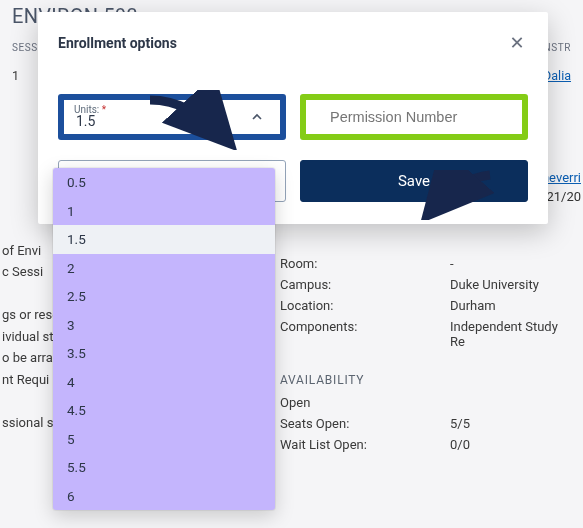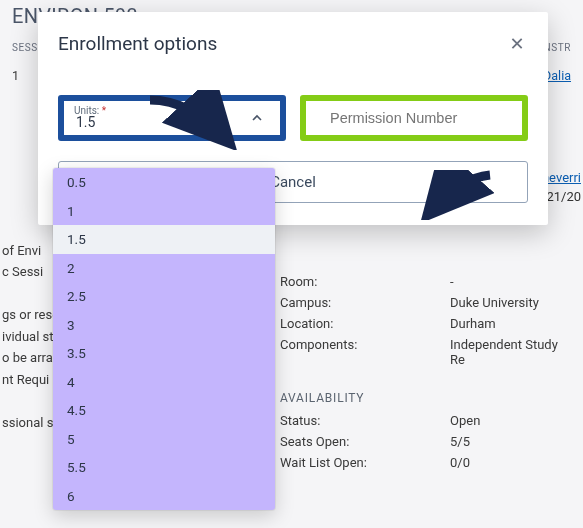--- a/index.html
+++ b/index.html
@@ -39,21 +39,21 @@
     }
     .bg-row1 { display:flex; justify-content:space-between; }
     .bg-link { color:#0c5fb3; text-align:right; }
     .bg-link.u { text-decoration: underline; } 
     .bg-kv { display:flex; margin: 6px 0; font-size:13px; }
     .bg-kv .k { width: 170px; color:#3a3a3a; }
     .bg-kv .v { flex:1; color:#3a3a3a; }
     .bg-col-right {
       position:absolute;
       left:280px;
-      top:268px;
+      top:250px;
       right:0;
       padding-right:8px;
     }
     .bg-avail-heading {
       font-size:12px;
       letter-spacing:.8px;
       color:#5b6470;
       margin: 24px 0 8px;
     }
     .bg-left-text {
@@ -83,21 +83,21 @@
       left:38px;
       top:12px;
       width:510px;
       background:#fff;
       box-shadow:0 8px 28px rgba(0,0,0,.22);
       border-radius:2px;
       padding:20px 20px 22px;
       z-index:100;
     }
     .modal-header { display:flex; align-items:center; justify-content:space-between; }
-    .modal-title { font-size:19px; color:#2d3748; font-weight:400; }
+    .modal-title { font-size:14px; color:#2d3748; font-weight:700; }
     .close-btn {
       width:22px;height:22px;display:flex;align-items:center;justify-content:center;
       color:#6b7280;cursor:pointer;background:none;border:none;font-size:18px;line-height:1;
     }
     .course-line {
       margin-top:24px;
       font-size:14.5px;
       color:#2d3748;
       letter-spacing:.2px;
     }
@@ -247,21 +247,20 @@
           <div class="v">Durham</div>
         </div>
         <div class="bg-kv">
           <div class="k">Components:</div>
           <div class="v">Independent Study Re</div>
         </div>
       </div>
     <div class="bg-avail-heading">AVAILABILITY</div>
     <div id="avail-rows">
         <div class="bg-kv">
-          <div class="k">Status:</div>
           <div class="v">Open</div>
         </div>
         <div class="bg-kv">
           <div class="k">Seats Open:</div>
           <div class="v">5/5</div>
         </div>
         <div class="bg-kv">
           <div class="k">Wait List Open:</div>
           <div class="v">0/0</div>
         </div>
@@ -288,20 +287,23 @@
           </svg>
       </span>
     </div>
     <div class="field">
       <input class="value placeholder" style="margin-top: 0px;" placeholder="Permission Number">
     </div>
   </div>
   <div class="buttons">
     <div class="btn secondary">
       <span>Cancel</span>
+    </div>
+    <div class="btn primary">
+      <span>Save</span>
     </div>
   </div>
 </div>
 
 <div class="dropdown" id="dd">
     <div class="dd-item">0.5</div>
     <div class="dd-item">1</div>
     <div class="dd-item selected">1.5</div>
     <div class="dd-item">2</div>
     <div class="dd-item">2.5</div>

